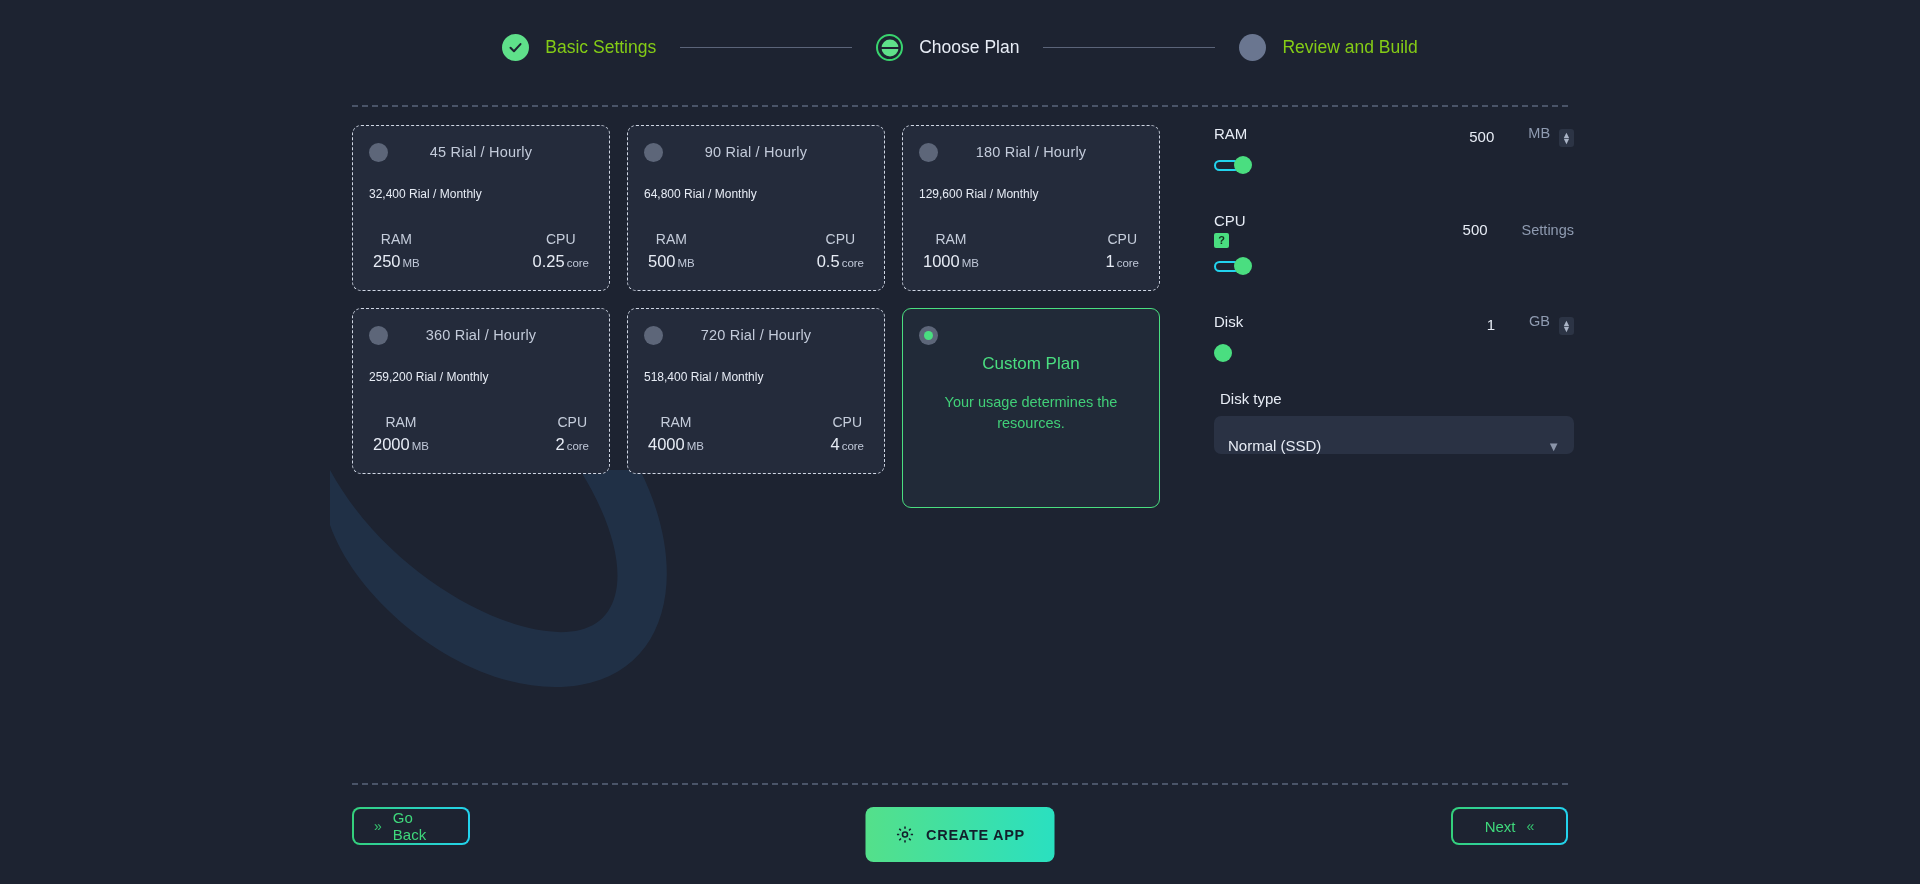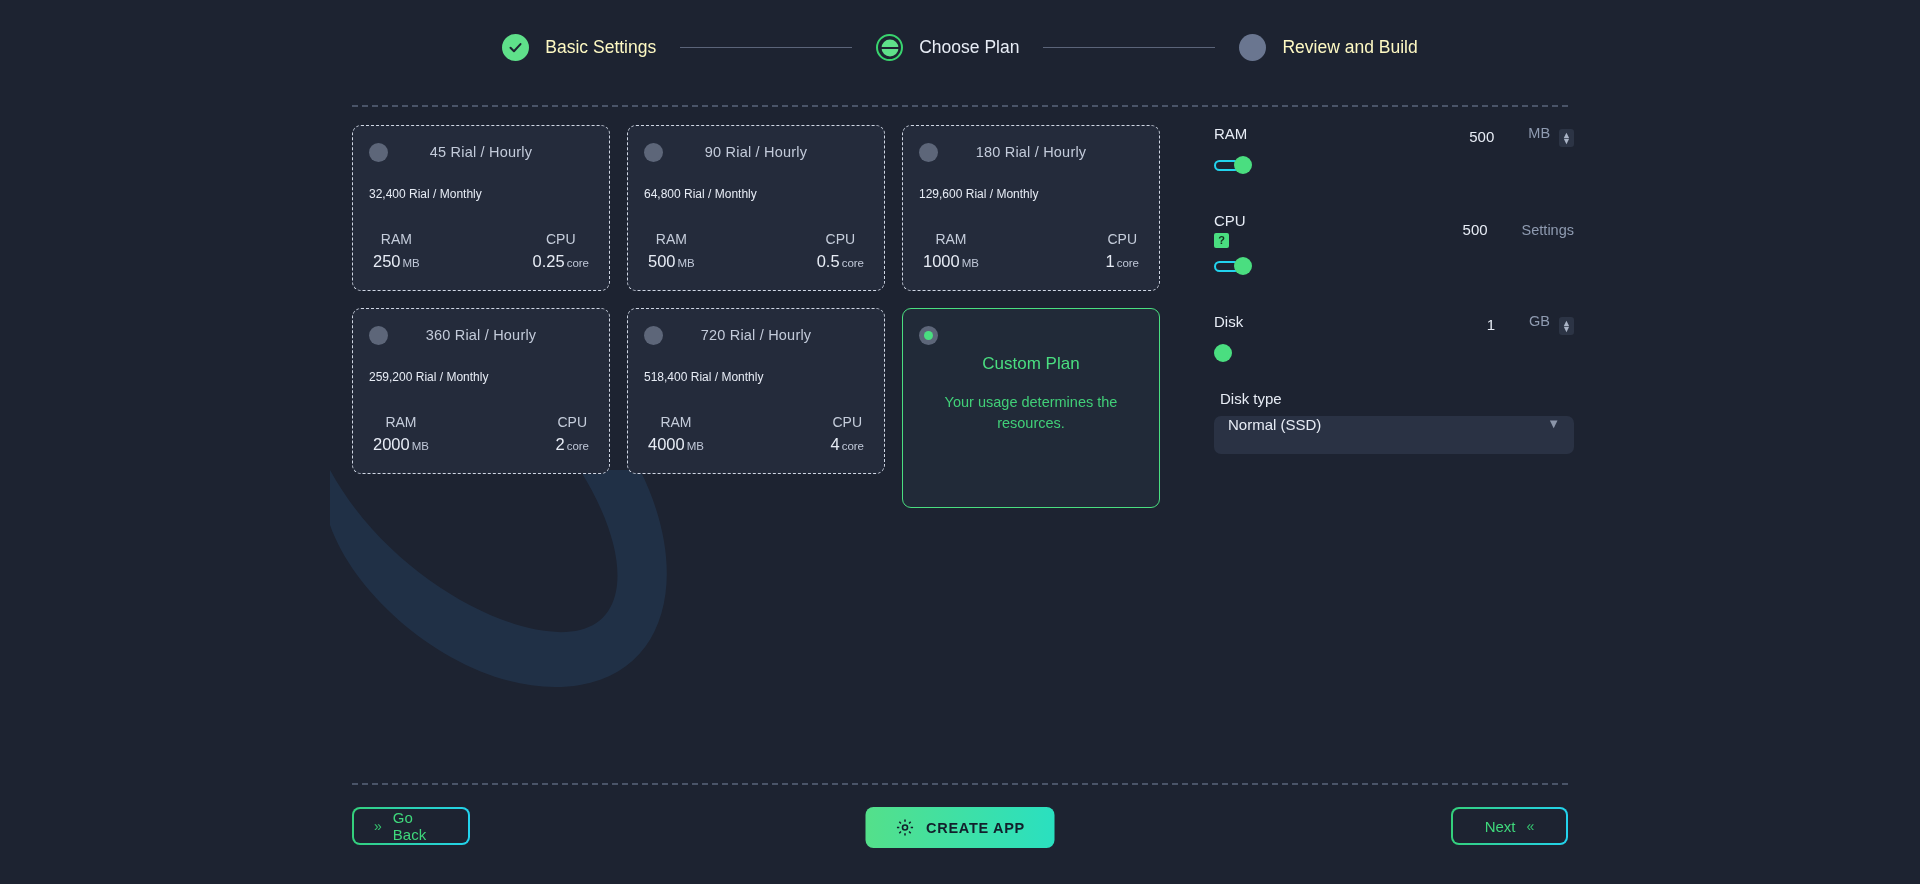--- a/index.html
+++ b/index.html
@@ -68,21 +68,21 @@
     left: 50%; top: 50%;
     transform: translate(-50%,-50%);
     width: 19px; height: 2px;
     background: #1d2331;
     z-index: 3;
   }
   .step-circle.pending { background: #6a7690; }
   .step-label {
     margin-left: 16px;
     font-size: 17.5px;
-    color: #fef9c3;
+    color: #84cc16;
     white-space: nowrap;
   }
   .step-label.active { color: #e8edf6; }
   .step-line {
     width: 172px;
     height: 1px;
     background: #5b6479;
     margin: 0 24px;
   }
 
@@ -276,21 +276,21 @@
     color: #e7ecf5;
     margin-bottom: 9px;
     margin-left: 6px;
   }
   .select {
     width: 360px;
     height: 38px;
     background: #2a3244;
     border-radius: 7px;
     display: flex;
-    align-items: flex-start;
+    align-items: flex-end;
     padding: 0 14px;
     font-size: 15px;
     color: #e7ecf5;
     gap: 48px;
   }
   .select .chev {
     margin-left: auto;
     color: #8b95a9;
     font-size: 13px;
   }
@@ -326,21 +326,21 @@
   .btn-outline .chev { color: #34c46f; font-size: 14px; }
   #go-back-btn { left: 0; top: 0; width: 118px; }
   #next-btn { right: 0; top: 0; width: 117px; }
 
   #create-app-btn {
     position: absolute;
     left: 50%;
     transform: translateX(-50%);
     top: 0;
     width: 189px;
-    height: 41px;
+    height: 55px;
     border-radius: 8px;
     background: linear-gradient(90deg, #54e08a 0%, #2ae0c0 100%);
     display: flex;
     align-items: center;
     justify-content: center;
     gap: 12px;
     color: #12202c;
     font-size: 14.5px;
     font-weight: bold;
     letter-spacing: .7px;

